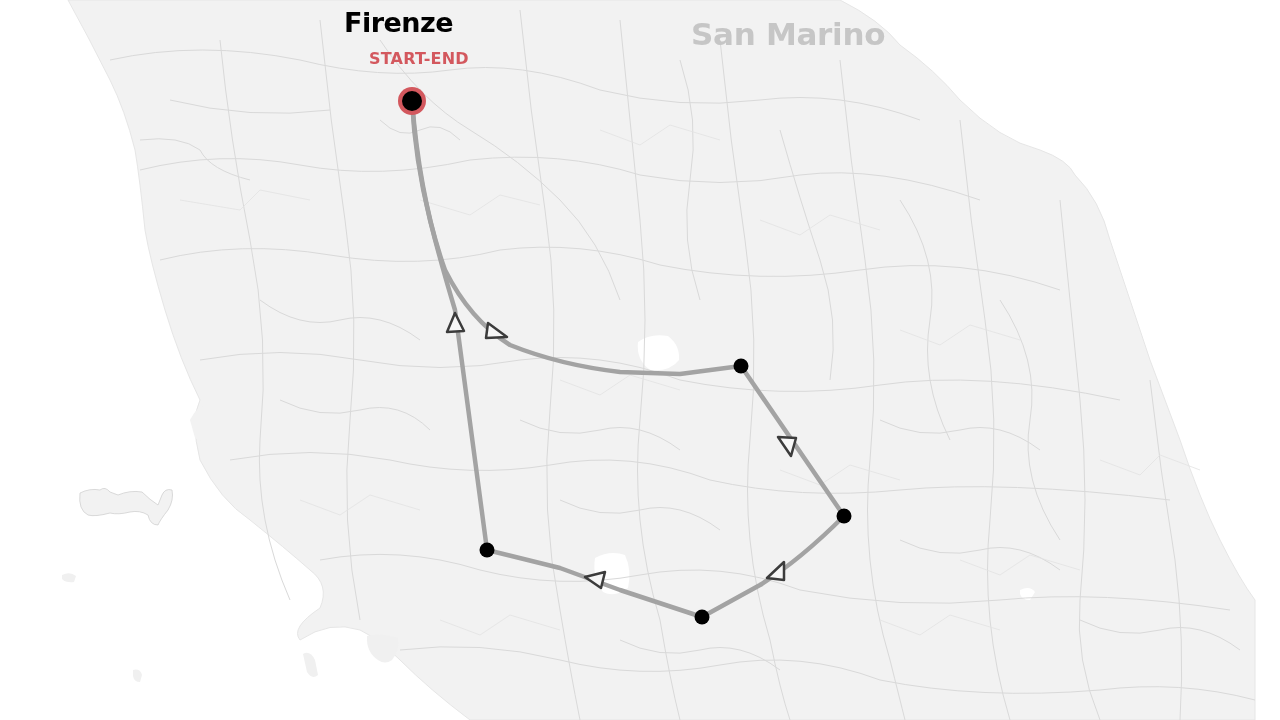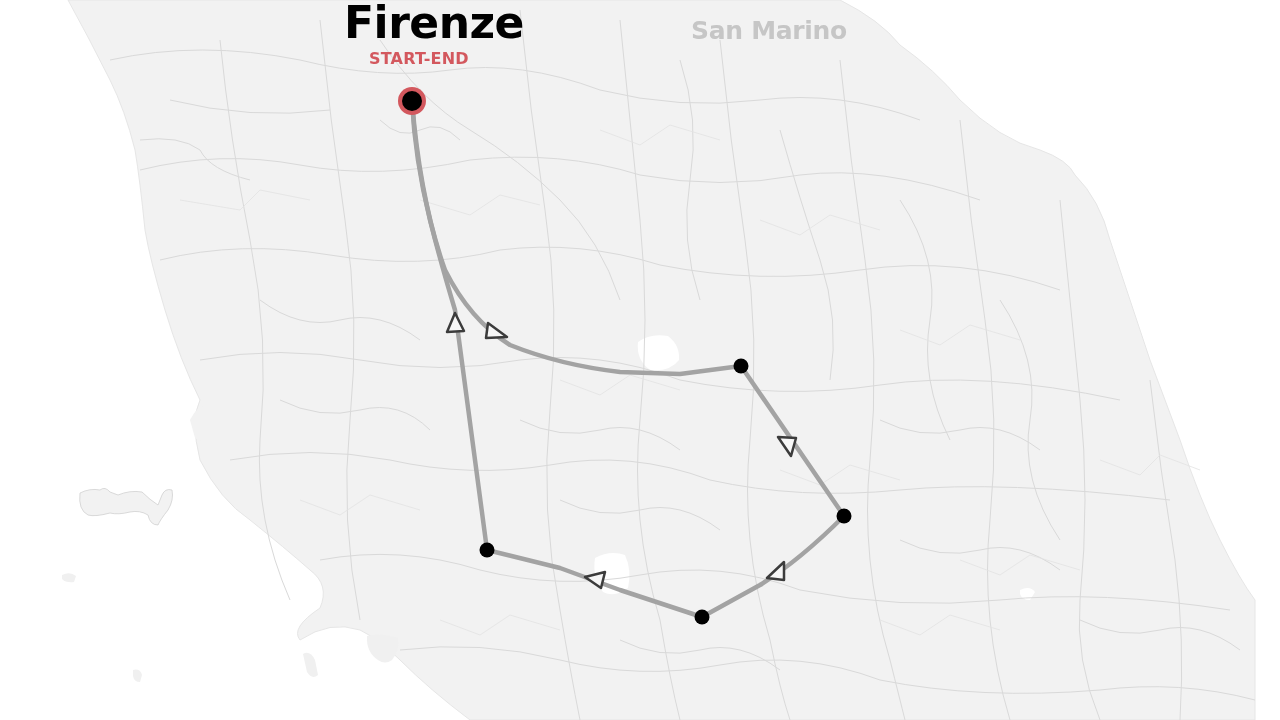--- a/index.html
+++ b/index.html
@@ -1,21 +1,21 @@
 <!DOCTYPE html>
 <html><head>
   <meta charset="utf-8">
   <style>
     html, body { margin: 0; padding: 0; background: #ffffff; }
     body { width: 1280px; height: 720px; overflow: hidden; position: relative; font-family: "Liberation Sans", sans-serif; }
     #map { position: absolute; left: 0; top: 0; width: 1280px; height: 720px; }
     .label-city { position: absolute; font-family: "DejaVu Sans", sans-serif; font-weight: bold; color: #000; white-space: nowrap; }
-    .label-firenze { left: 344px; top: 0px; font-size: 44px; letter-spacing: -0.5px; line-height: 46px; }
+    .label-firenze { left: 344px; top: 0px; font-size: 27px; letter-spacing: -0.5px; line-height: 46px; }
     .label-sub { position: absolute; left: 369px; top: 49px; font-family: "DejaVu Sans", sans-serif; font-weight: bold; font-size: 16px; color: #d3585e; letter-spacing: 0.2px; }
-    .label-region { position: absolute; left: 691px; top: 16px; font-family: "DejaVu Sans", sans-serif; font-weight: bold; font-size: 25px; color: #c6c6c6; letter-spacing: -0.3px; }
+    .label-region { position: absolute; left: 691px; top: 16px; font-family: "DejaVu Sans", sans-serif; font-weight: bold; font-size: 31px; color: #c6c6c6; letter-spacing: -0.3px; }
   </style>
 </head>
 <body>
 
 <svg id="map" viewBox="0 0 1280 720" xmlns="http://www.w3.org/2000/svg">
 
   <rect x="0" y="0" width="1280" height="720" fill="#ffffff"></rect>
 
   <path fill="#f2f2f2" stroke="#e6e6e6" stroke-width="1" d="M 68 0 L 840 0 Q 880 20 900 45 Q 935 70 960 100 Q 1000 140 1040 150 Q 1068 160 1075 175 Q 1100 200 1110 240 Q 1130 300 1150 360 Q 1165 400 1180 440 Q 1200 500 1220 540 Q 1240 580 1255 600 L 1255 720 L 470 720 Q 430 690 400 660 Q 380 640 360 630 Q 330 620 300 640 Q 290 628 320 608 Q 330 585 310 570 Q 285 548 250 520 Q 220 500 200 460 Q 190 420 200 400 Q 180 360 165 310 Q 150 260 145 230 Q 140 180 135 150 Q 125 110 110 80 Q 90 40 68 0 Z"></path>
 

